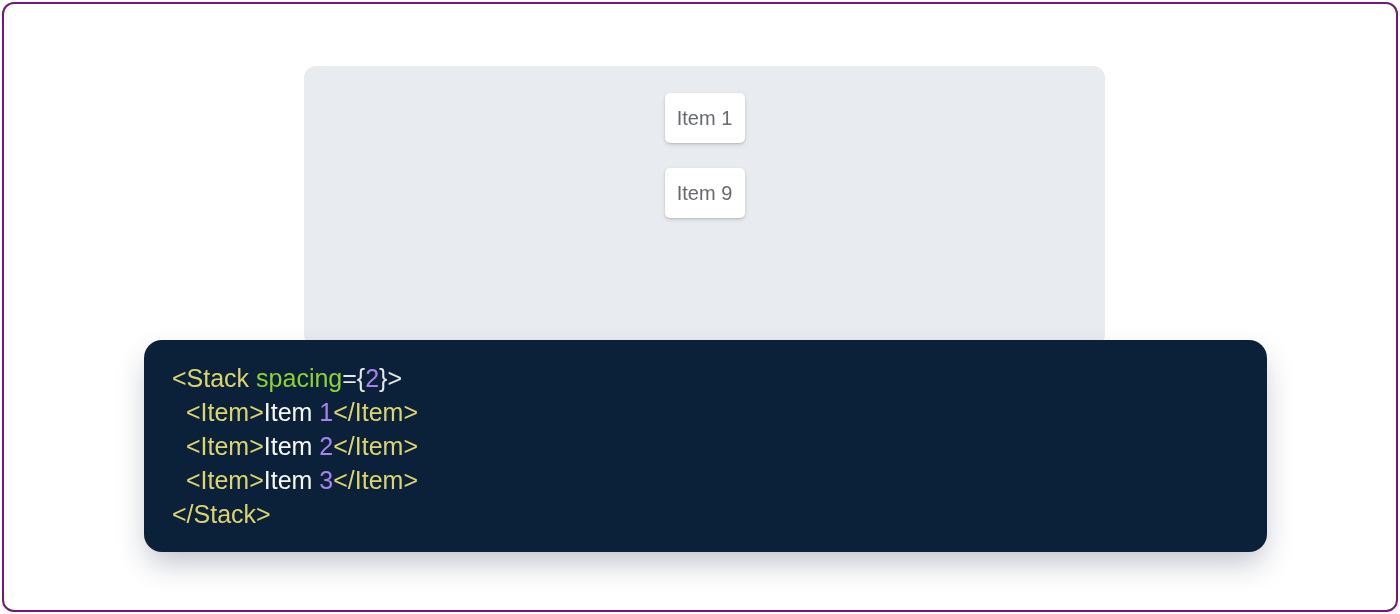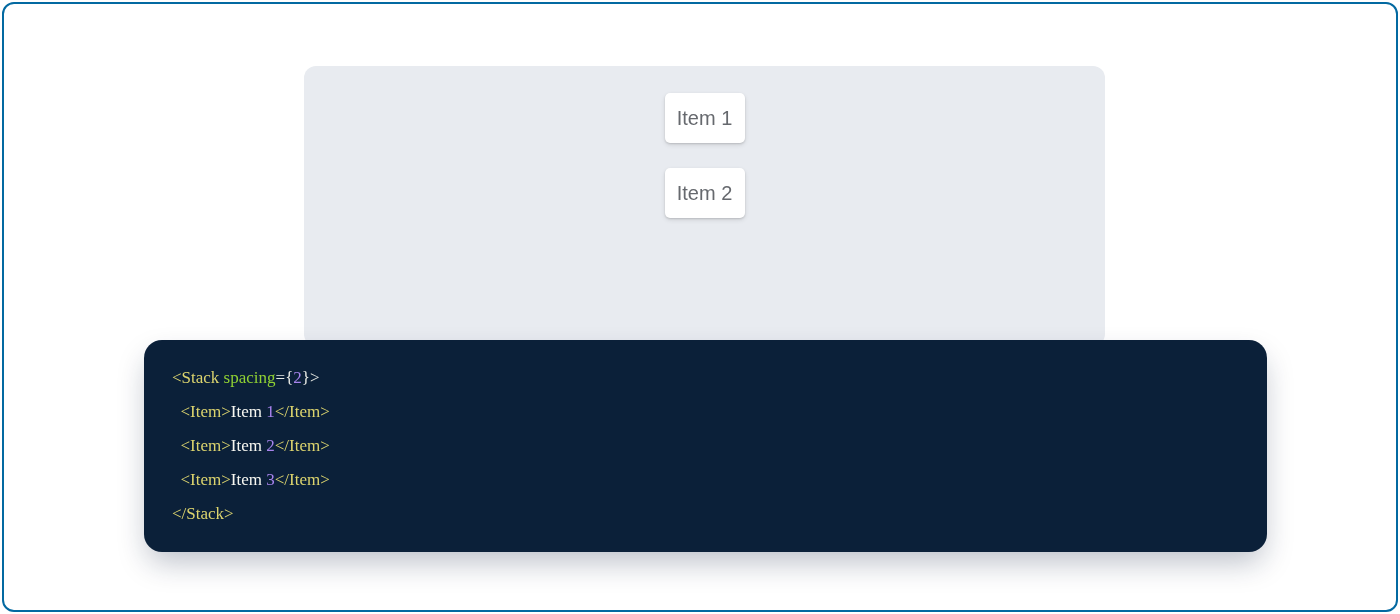--- a/index.html
+++ b/index.html
@@ -9,21 +9,21 @@
     background: #ffffff;
     position: relative;
     overflow: hidden;
   }
 
   
   .page-card {
     position: absolute;
     inset: 2px;
     background: #ffffff;
-    border: 2px solid #0369a1;
+    border: 2px solid #701a75;
     border-radius: 12px;
   }
 
   
   .demo-panel {
     position: absolute;
     left: 300px;
     top: 62px;
     width: 801px;
     height: 280px;
@@ -56,41 +56,41 @@
     left: 140px;
     top: 336px;
     width: 1123px;
     height: 212px;
     border-radius: 18px;
     padding: 21px 28px;
     z-index: 2;
     box-shadow: 0 14px 30px -4px rgba(15, 30, 60, 0.28);
   }
   .code-block pre {
-    font-family: Liberation Serif, serif;
-    font-size: 17px;
+    font-family: Liberation Sans, sans-serif;
+    font-size: 25px;
     line-height: 34px;
     white-space: pre;
   }
   .code-line { height: 34px; white-space: pre; }
 
   .tok-tag    { color: var(--tok-tag); }
   .tok-attr   { color: var(--tok-attr); }
   .tok-number { color: var(--tok-number); }
   .tok-text   { color: var(--tok-text); }
   .tok-punct  { color: var(--tok-punct); }
 </style>
 </head>
 <body>
 
 <div class="page-card">
 
   <div class="demo-panel" id="demo-panel" style="background: rgb(232, 235, 240);">
 
   <div class="stack-item">Item 1</div>
-      <div class="stack-item">Item 2</div>
+      <div class="stack-item">Item 9</div>
     </div>
 
   <div class="code-block" id="code-block" style="background: rgb(11, 32, 57); --tok-tag: #dcd46e; --tok-attr: #90d133; --tok-number: #a783ec; --tok-text: #f8f8f2; --tok-punct: #e6e8e3;">
     <pre id="code-pre"><div class="code-line"><span class="tok-tag">&lt;Stack</span><span class="tok-text"> </span><span class="tok-attr">spacing</span><span class="tok-punct">={</span><span class="tok-number">2</span><span class="tok-punct">}&gt;</span></div><div class="code-line"><span class="tok-text">  </span><span class="tok-tag">&lt;Item&gt;</span><span class="tok-text">Item </span><span class="tok-number">1</span><span class="tok-tag">&lt;/Item&gt;</span></div><div class="code-line"><span class="tok-text">  </span><span class="tok-tag">&lt;Item&gt;</span><span class="tok-text">Item </span><span class="tok-number">2</span><span class="tok-tag">&lt;/Item&gt;</span></div><div class="code-line"><span class="tok-text">  </span><span class="tok-tag">&lt;Item&gt;</span><span class="tok-text">Item </span><span class="tok-number">3</span><span class="tok-tag">&lt;/Item&gt;</span></div><div class="code-line"><span class="tok-tag">&lt;/Stack&gt;</span></div></pre>
   </div>
 
 </div>
 
 </body></html>

